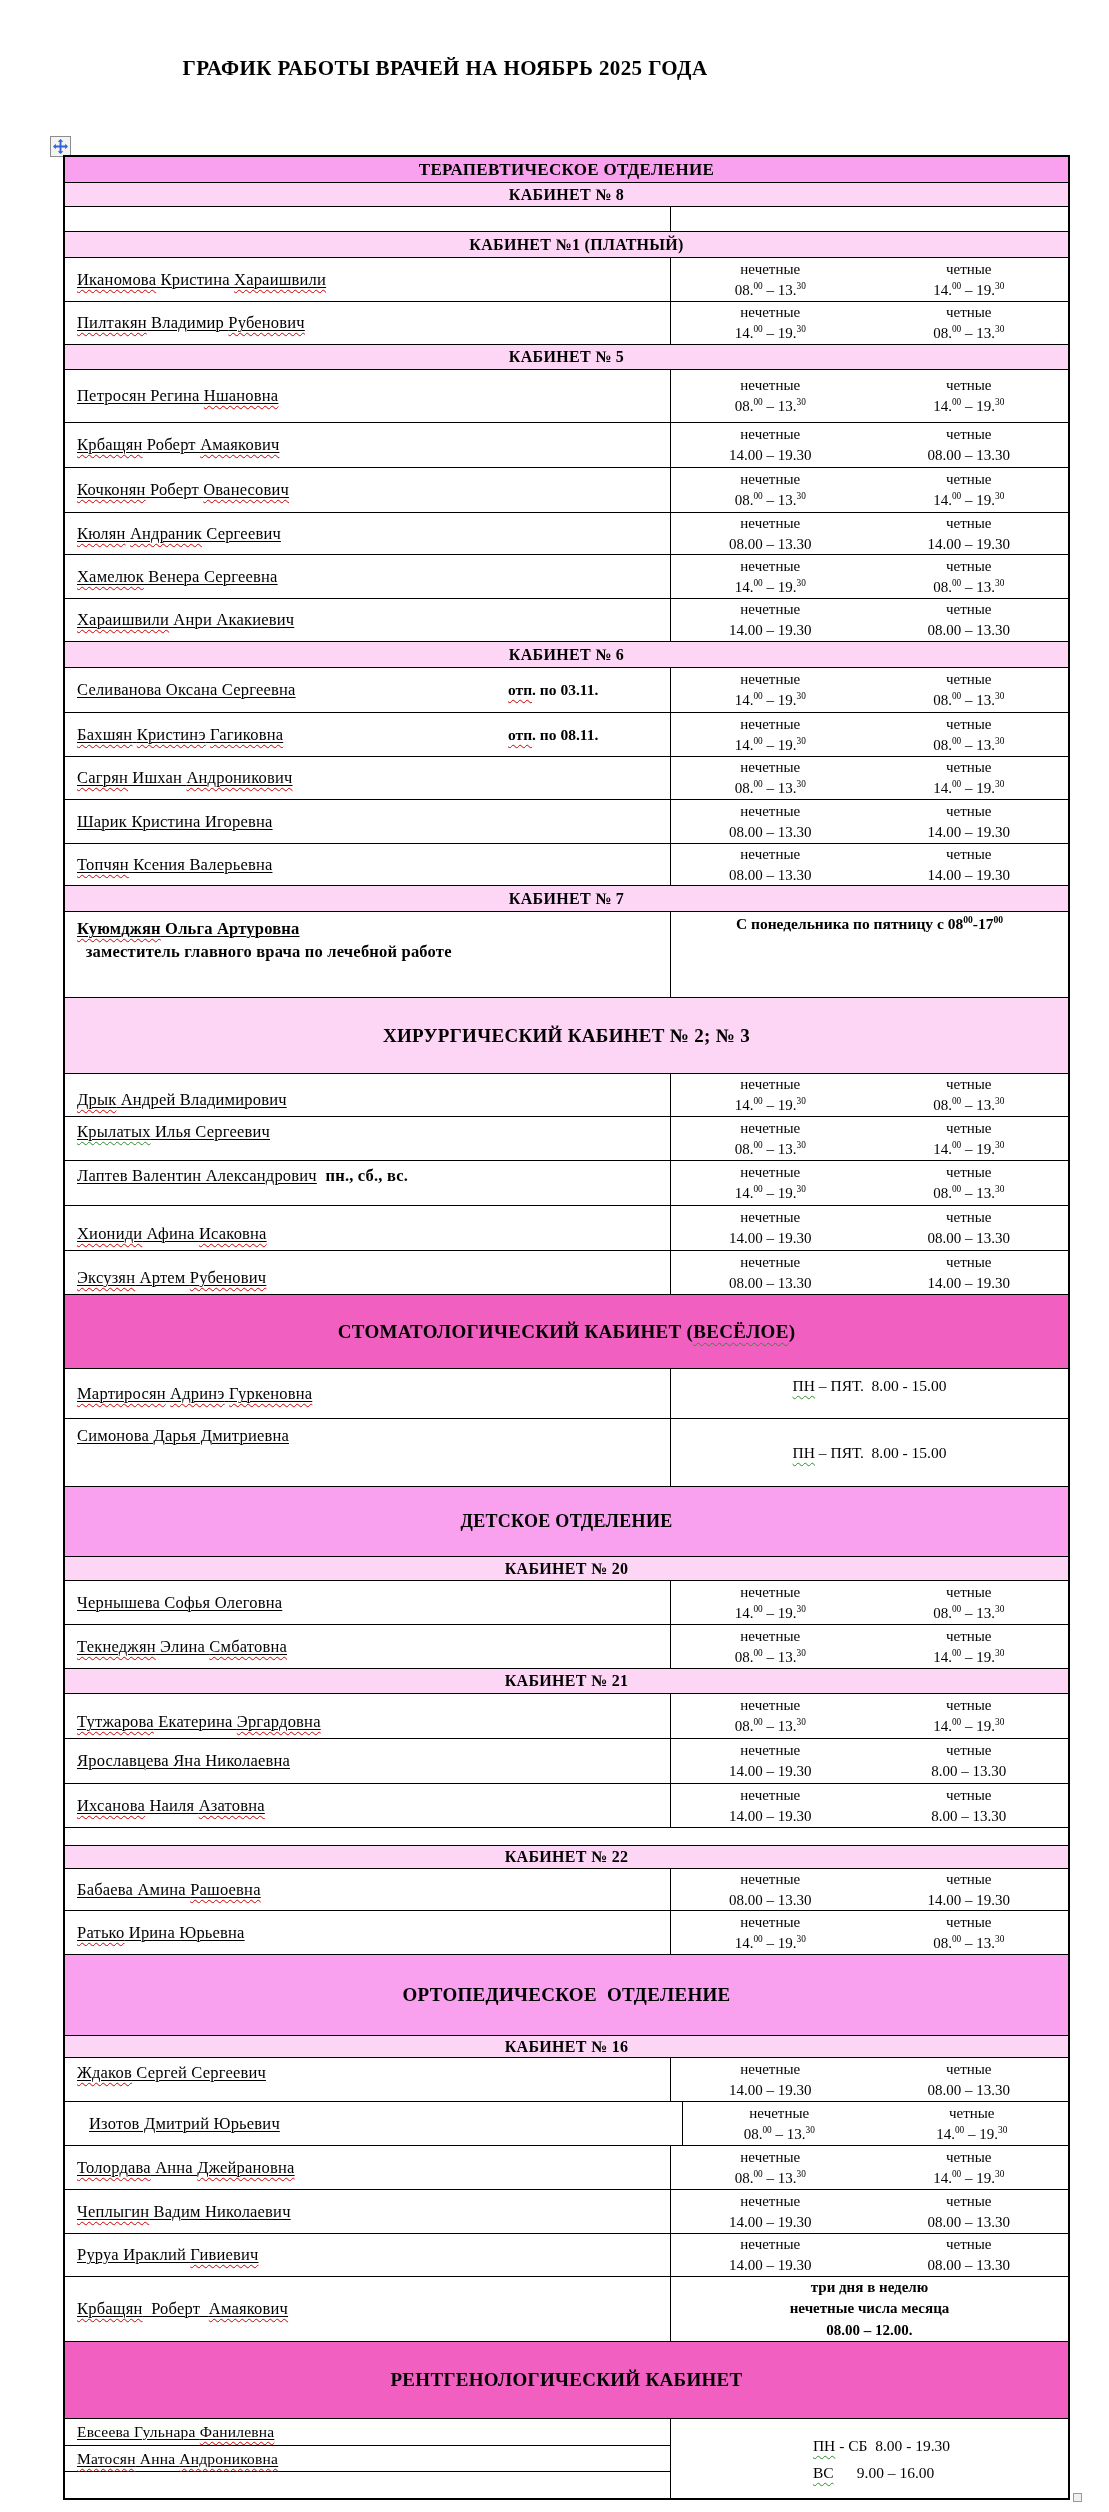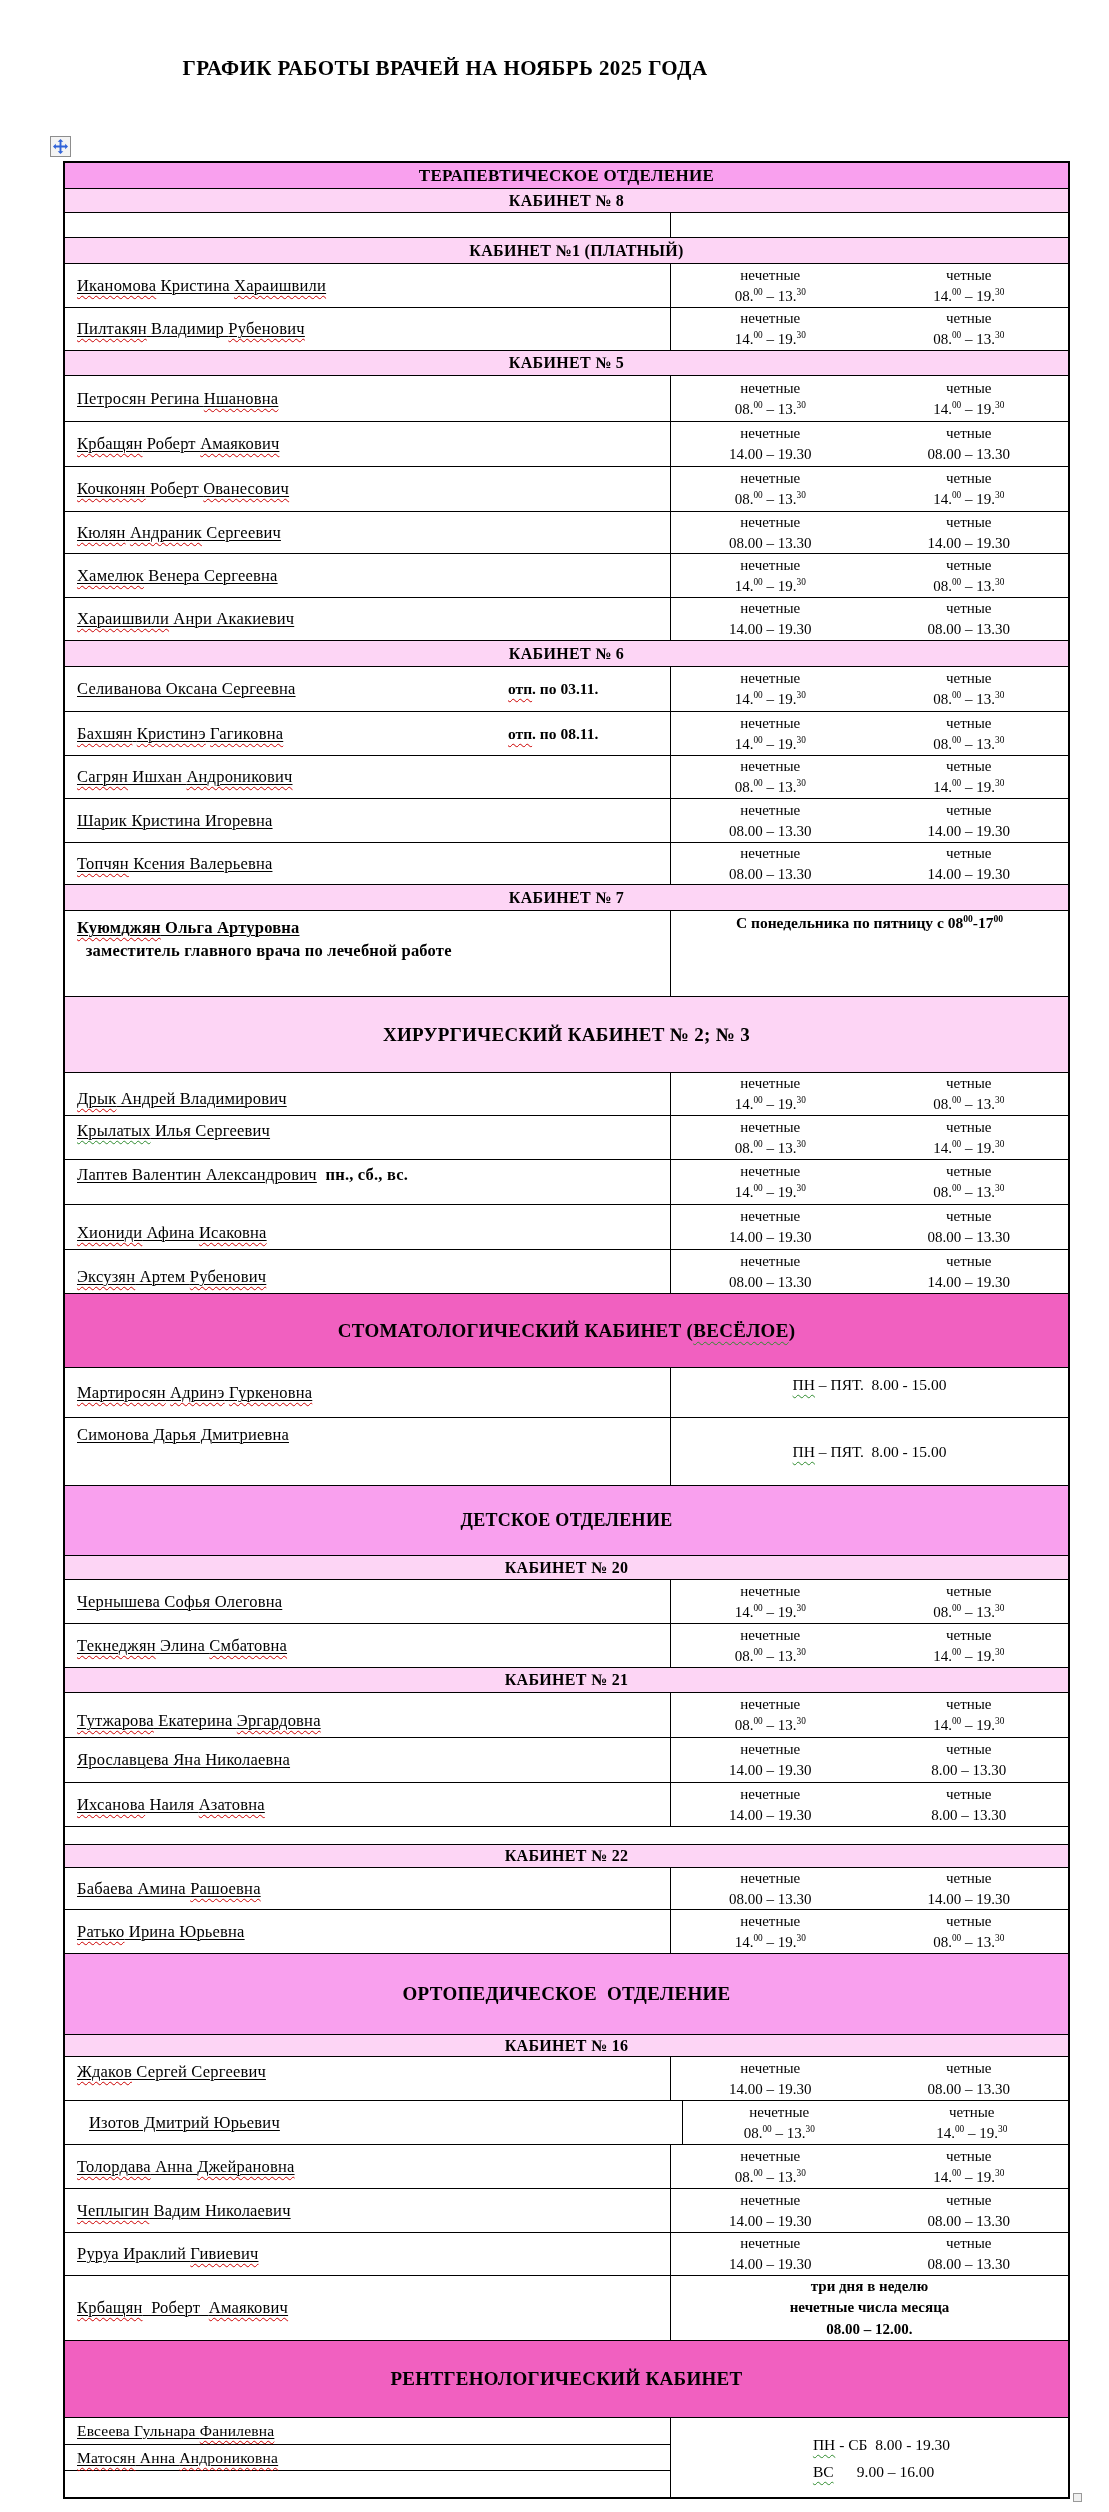--- a/index.html
+++ b/index.html
@@ -1,20 +1,20 @@
 <!DOCTYPE html>
 <html style="--violet: #f9a0ee; --pale: #fdd5f5; --hot: #f160c0; --border: #000000; --sqr: #cc0000; --sqg: #2e8b2e;"><head>
 <meta charset="utf-8">
 <style>
   html,body{margin:0;padding:0;background:#fff;}
   body{width:1109px;height:2512px;position:relative;
        font-family:"Liberation Serif","DejaVu Serif",serif;color:#000;}
   #title{position:absolute;top:56px;left:0;width:890px;text-align:center;
          font-size:21px;font-weight:bold;letter-spacing:.4px;}
-  #tbl{position:absolute;left:63px;top:161px;width:1003px;border:2px solid var(--border);
+  #tbl{position:absolute;left:63px;top:155px;width:1003px;border:2px solid var(--border);
        background:#bef264;}
   .row{position:relative;display:flex;box-sizing:border-box;border-bottom:1.5px solid var(--border);
        background:#fff;}
   .row:last-child{border-bottom:none;}
   .band{justify-content:center;align-items:center;font-weight:bold;text-align:center;
         white-space:pre-wrap;letter-spacing:.3px;}
   .c-violet{background:var(--violet);}
   .c-pale{background:var(--pale);}
   .c-hot{background:var(--hot);}
   .cl{width:606px;border-right:1.5px solid var(--border);box-sizing:border-box;
@@ -95,21 +95,21 @@
             <div>нечетные</div>
             <div>14.<sup>00</sup> – 19.<sup>30</sup></div>
           </div>
           <div class="half">
             <div>четные</div>
             <div>08.<sup>00</sup> – 13.<sup>30</sup></div>
           </div>
         </div>
       </div>
       <div class="row band c-pale" style="font-size: 16px; height: 25px;"><span>КАБИНЕТ № 5</span></div>
-      <div class="row" style="height: 46px;">
+      <div class="row" style="height: 53px;">
         <div class="cl">
           <span class="name u">Петросян Регина <span class="sqr">Ншановна</span></span>
         </div>
         <div class="cr">
           <div class="half">
             <div>нечетные</div>
             <div>08.<sup>00</sup> – 13.<sup>30</sup></div>
           </div>
           <div class="half">
             <div>четные</div>

